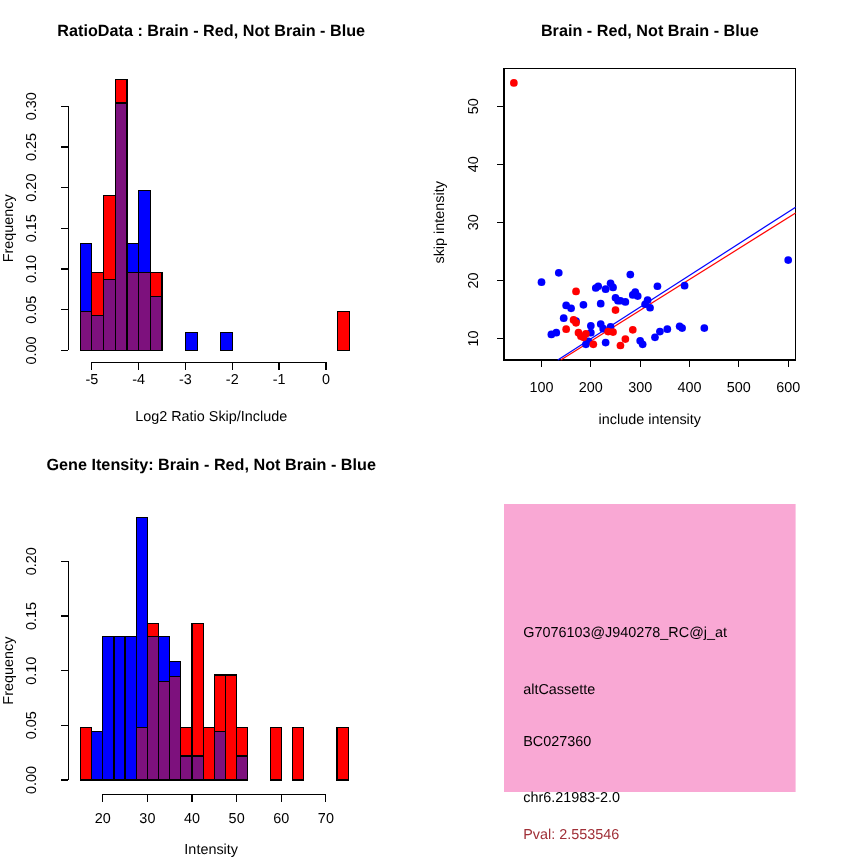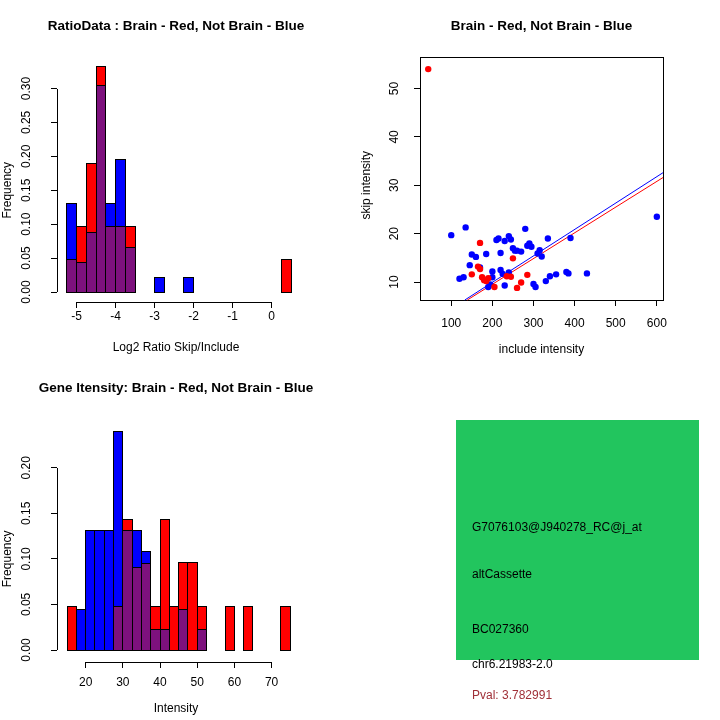--- a/index.html
+++ b/index.html
@@ -217,21 +217,21 @@
         <rect x="178.603125" y="249.90322580645162" width="9.296875" height="40.096774193548384" fill="#7D117D" stroke="#000000" stroke-width="1" shape-rendering="crispEdges"></rect>
         <rect x="187.9" y="202.51612903225805" width="9.296875" height="87.48387096774195" fill="#FF0000" stroke="#000000" stroke-width="1" shape-rendering="crispEdges"></rect>
         <rect x="197.196875" y="246.25806451612902" width="9.296875" height="43.741935483870975" fill="#FF0000" stroke="#000000" stroke-width="1" shape-rendering="crispEdges"></rect>
         <rect x="197.196875" y="269.9516129032258" width="9.296875" height="20.048387096774206" fill="#7D117D" stroke="#000000" stroke-width="1" shape-rendering="crispEdges"></rect>
         <rect x="225.0875" y="246.25806451612902" width="9.296875" height="43.741935483870975" fill="#FF0000" stroke="#000000" stroke-width="1" shape-rendering="crispEdges"></rect>
         <rect x="243.68125" y="246.25806451612902" width="9.296875" height="43.741935483870975" fill="#FF0000" stroke="#000000" stroke-width="1" shape-rendering="crispEdges"></rect>
         <rect x="280.86875" y="246.25806451612902" width="9.296875" height="43.741935483870975" fill="#FF0000" stroke="#000000" stroke-width="1" shape-rendering="crispEdges"></rect>
       </svg>
   </div>
   <div class="panel" id="panel-br">
-    <div class="infobox" id="infobox" style="background: #22c55e; margin-left: 36px;">
+    <div class="infobox" id="infobox" style="background: #f9a8d4;">
       <div class="line" style="top:100px;">G7076103@J940278_RC@j_at</div>
       <div class="line" style="top:147px;text-align:right;">altCassette</div>
-      <div class="line" style="top:202px;">BC027360</div>
+      <div class="line" style="top:191px;">BC027360</div>
       <div class="line" style="top:237px;">chr6.21983-2.0</div>
-      <div class="line" id="pval-line" style="top: 268px; color: rgb(160, 48, 56);">Pval: 3.782991</div>
+      <div class="line" id="pval-line" style="top: 268px; color: rgb(160, 48, 56);">Pval: 2.553546</div>
     </div>
   </div>
 </div>
 
 </body></html>

